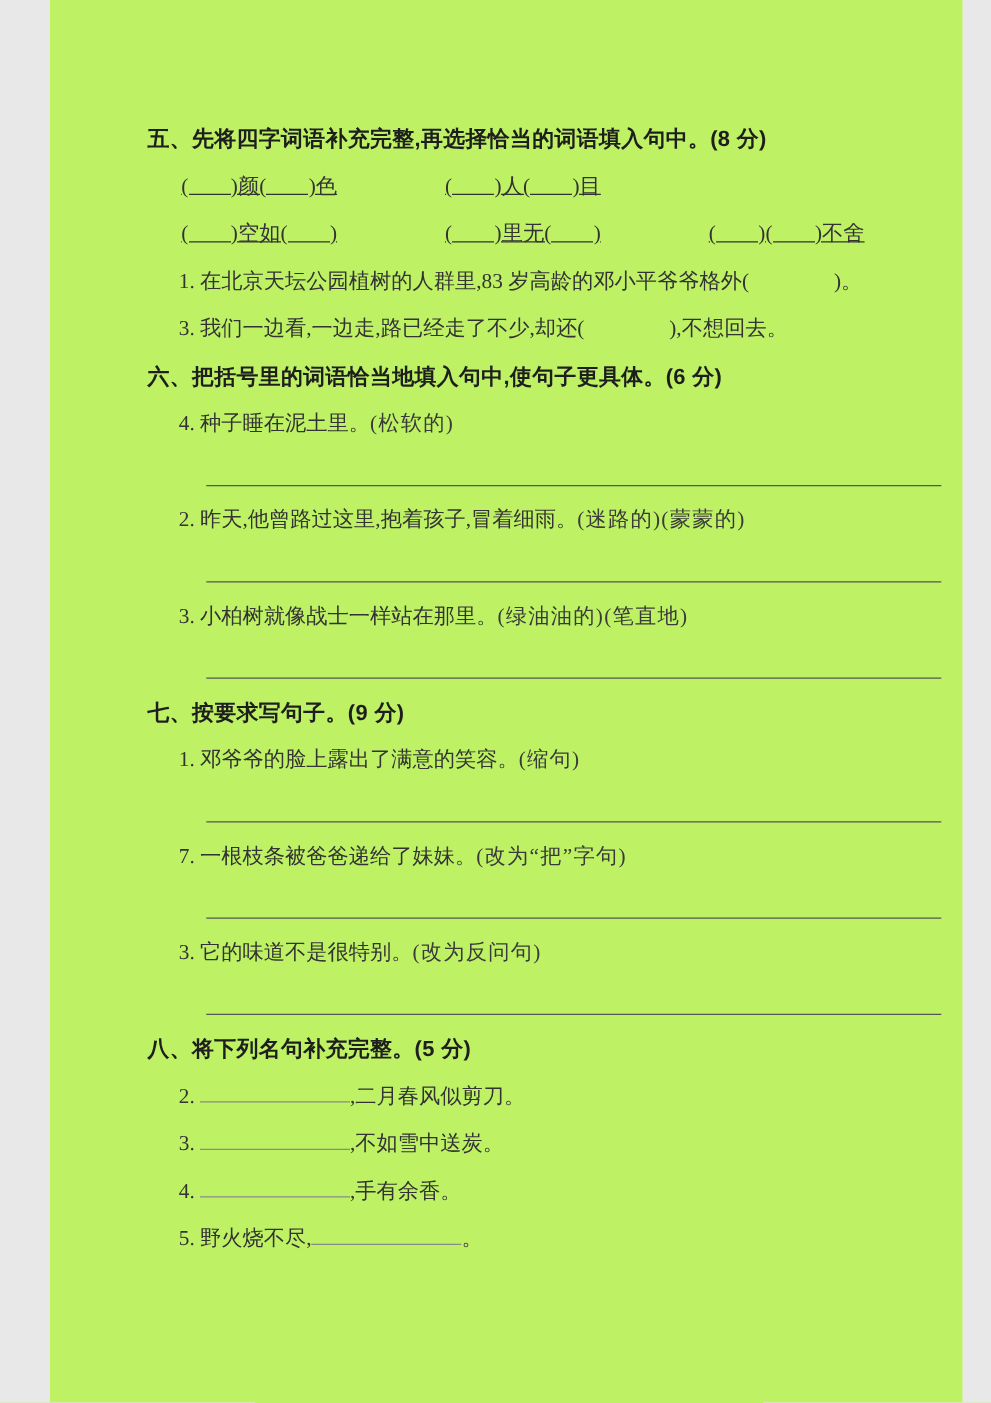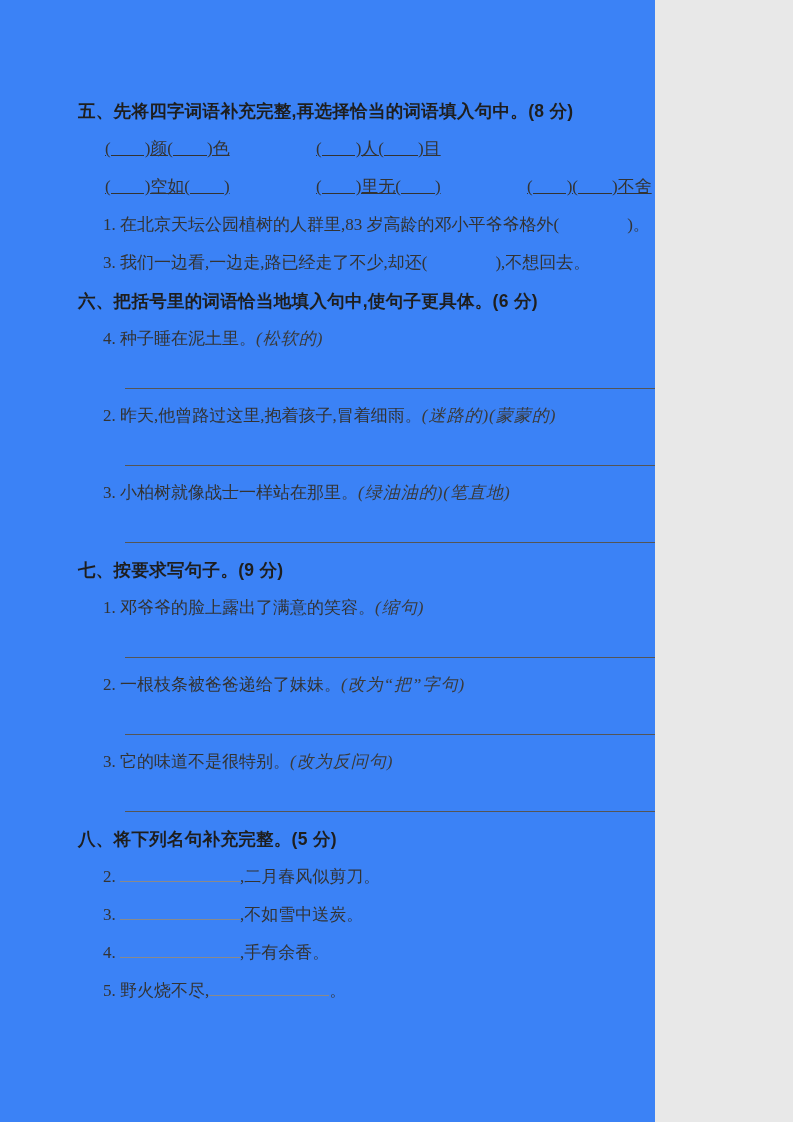--- a/index.html
+++ b/index.html
@@ -1,24 +1,25 @@
 <!DOCTYPE html>
 <html><head>
 <meta charset="utf-8">
 <style>
   html, body { margin: 0; padding: 0; background: #e8e8e8; }
   .page {
-    width: 655px;
+    width: 730px;
     height: 1122px;
-    background: #3b82f6;
+    background: #bef264;
     position: relative;
     overflow: hidden;
     font-family: "Liberation Serif", "DejaVu Serif", serif;
     color: #333333;
     box-sizing: border-box;
+    margin-left: 40px;
   }
   .content {
     padding: 92px 70px 0 78px;
   }
   .section-heading {
     font-family: "Liberation Sans", "DejaVu Sans", sans-serif;
     font-weight: bold;
     font-size: 17.5px;
     color: #1e1e1e;
     line-height: 38px;
@@ -34,21 +35,20 @@
   .idiom-row {
     display: flex;
     padding-left: 27px;
     text-decoration: underline;
   }
   .idiom-col {
     width: 211px;
     flex: 0 0 211px;
   }
   .hint {
-    font-style: italic;
     letter-spacing: 1px;
     color: #3a3a3a;
     text-align: right;
   }
   .ans-line {
     height: 30px;
     border-bottom: 1.5px solid #555555;
     margin-left: 47px;
     width: 588px;
   }
@@ -97,21 +97,21 @@
       <span>3. 小柏树就像战士一样站在那里。</span><span class="hint">(绿油油的)(笔直地)</span>
     </div>
     <div class="ans-line"></div>
 
     <div class="section-heading mt8">七、按要求写句子。(9 分)</div>
     <div class="row indent">
       <span>1. 邓爷爷的脸上露出了满意的笑容。</span><span class="hint">(缩句)</span>
     </div>
     <div class="ans-line"></div>
     <div class="row indent mt8">
-      <span>2. 一根枝条被爸爸递给了妹妹。</span><span class="hint">(改为“把”字句)</span>
+      <span>7. 一根枝条被爸爸递给了妹妹。</span><span class="hint">(改为“把”字句)</span>
     </div>
     <div class="ans-line"></div>
     <div class="row indent mt8">
       <span>3. 它的味道不是很特别。</span><span class="hint">(改为反问句)</span>
     </div>
     <div class="ans-line"></div>
 
     <div class="section-heading mt8">八、将下列名句补充完整。(5 分)</div>
     <div class="row indent">
       <span>2. </span><span class="blank"></span><span>,二月春风似剪刀。</span>

